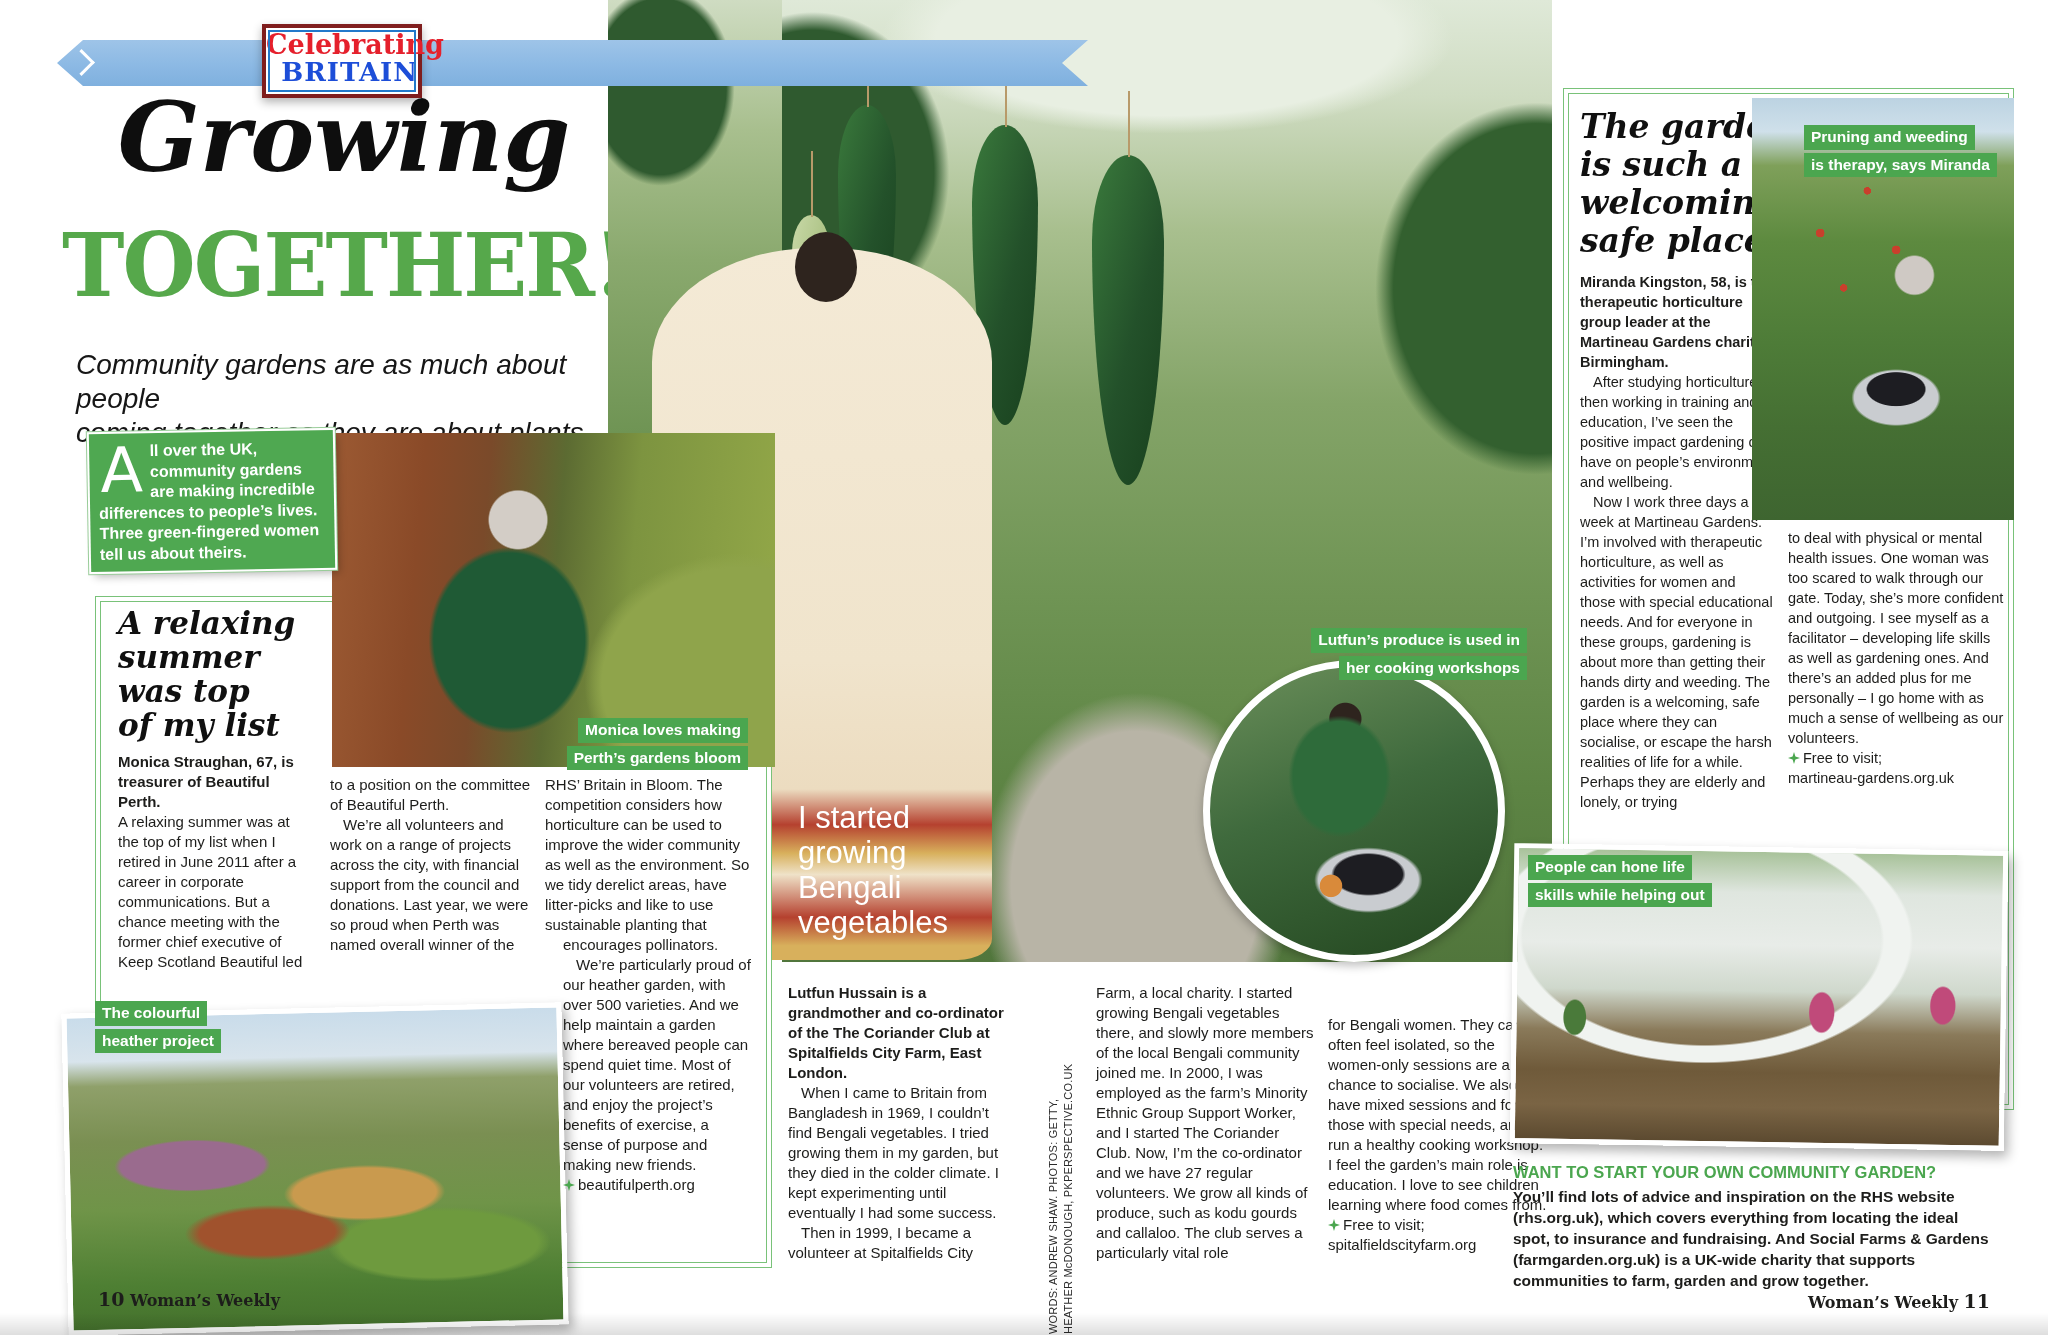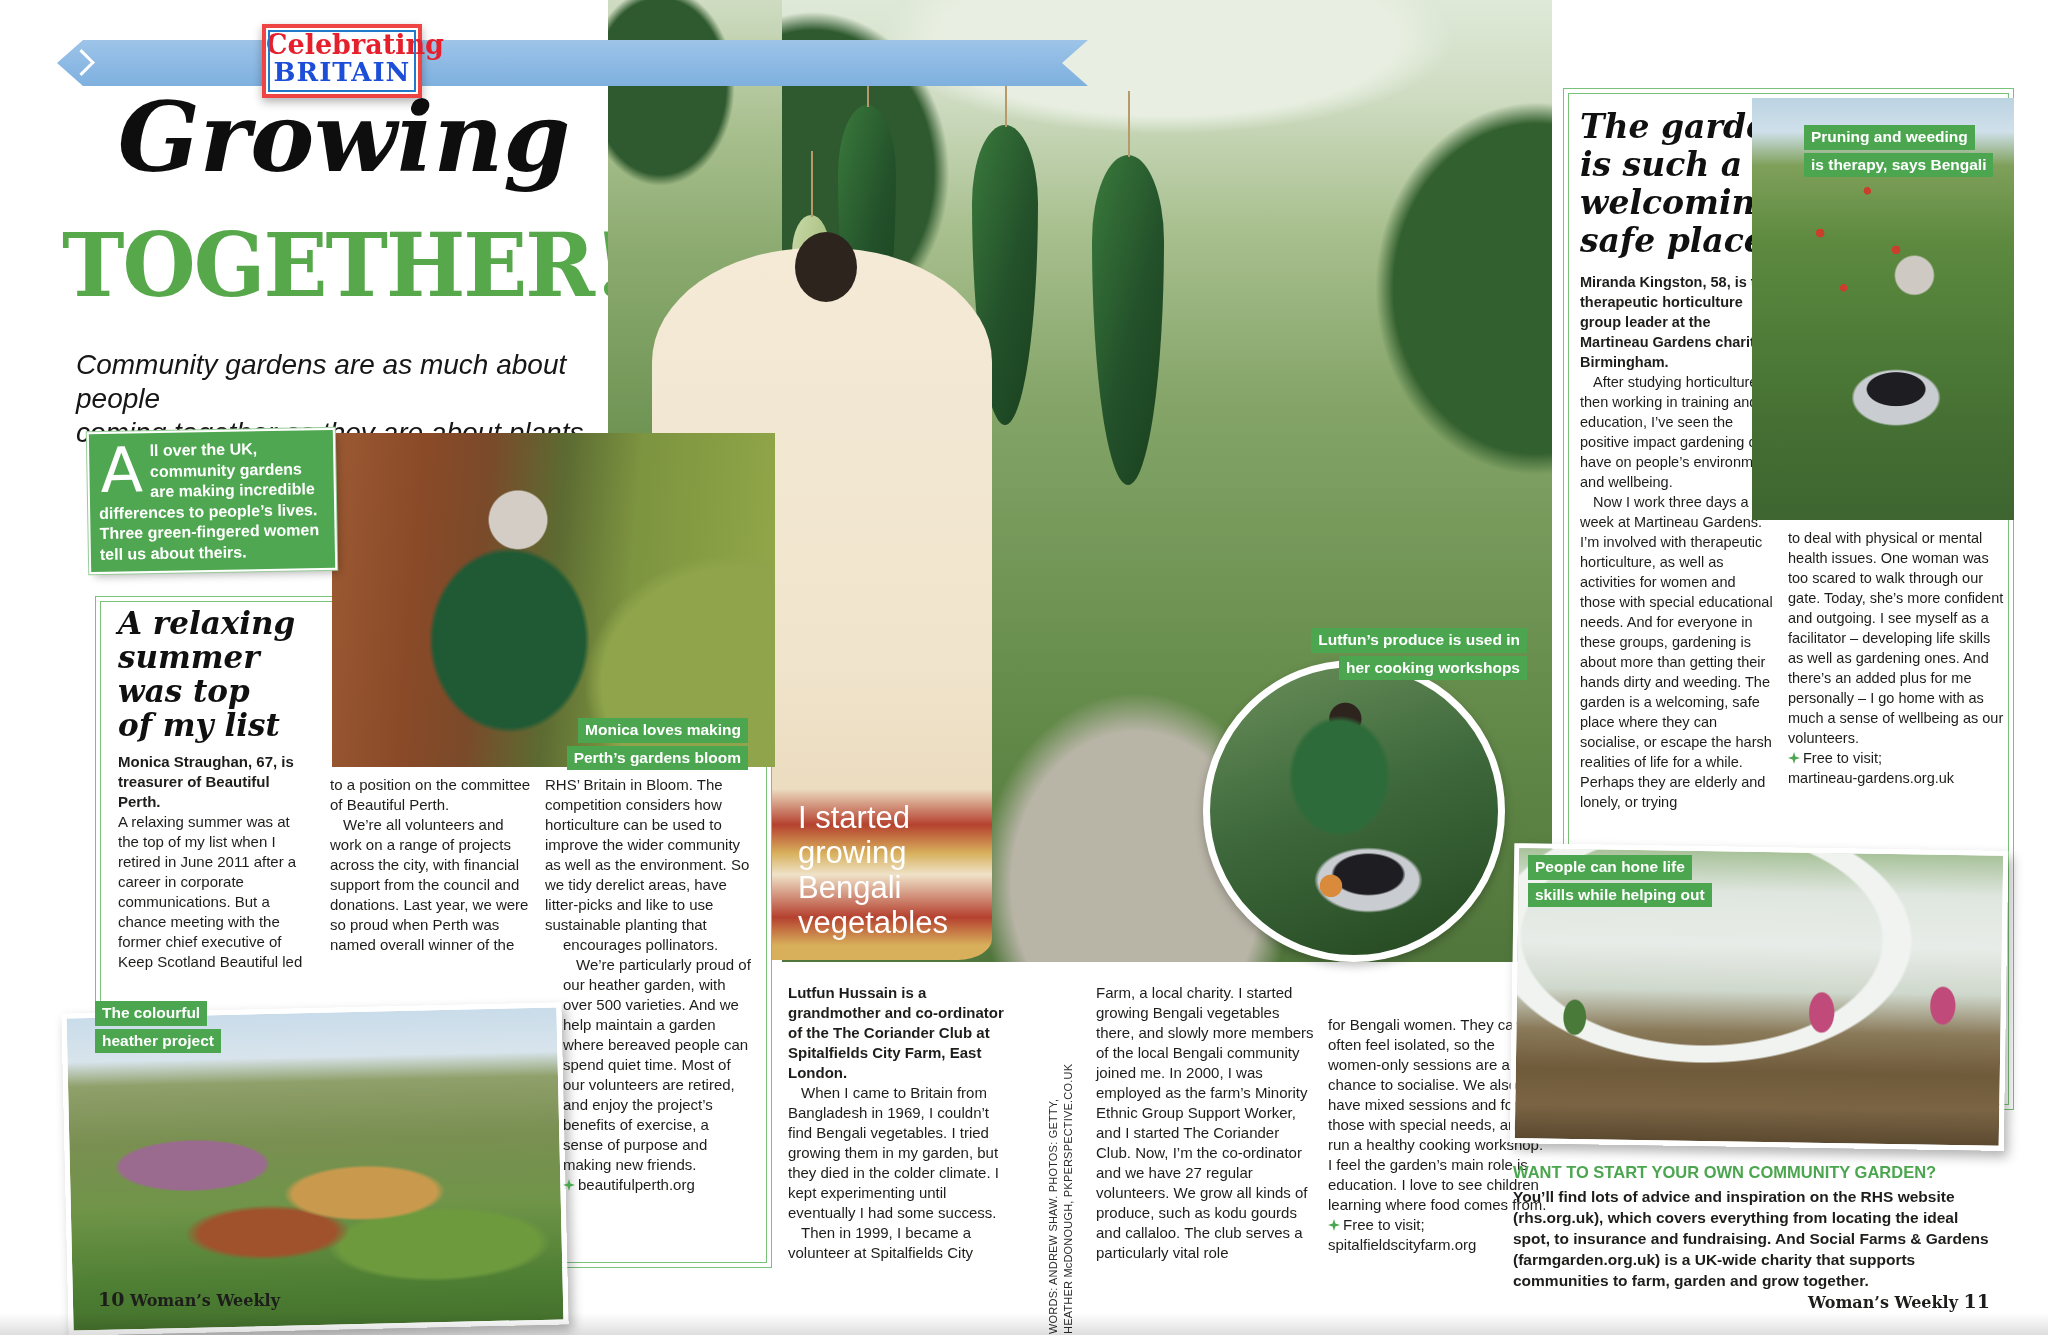--- a/index.html
+++ b/index.html
@@ -8,21 +8,21 @@
   .abs{position:absolute;}
   .preline{white-space:pre-line;}
 
   
   .ribbon{left:57px;top:40px;width:1031px;height:46px;z-index:12;
     background:linear-gradient(to bottom,#9ec4e8 0%,#8cb9e4 55%,#7fb0de 100%);
     clip-path:polygon(26px 0%,100% 0%,calc(100% - 26px) 50%,100% 100%,26px 100%,0% 50%);}
   .chev{position:absolute;left:15px;top:13px;width:16px;height:16px;
     border-top:3px solid #fff;border-right:3px solid #fff;transform:rotate(45deg);}
   .badge{left:262px;top:24px;width:152px;height:66px;z-index:13;background:#fff;
-    border:4px solid #ef4444;box-shadow:0 4px 9px rgba(0,0,0,.3);text-align:center;}
+    border:4px solid #7f1d1d;box-shadow:0 4px 9px rgba(0,0,0,.3);text-align:right;}
   .badge::after{content:"";position:absolute;inset:2px;border:2px solid #2279cb;}
   .badge .l1{display:block;margin-top:3px;font-family:"DejaVu Serif",serif;font-weight:bold;
     font-size:27px;line-height:28px;color:#e5202c;}
   .badge .l2{display:block;font-family:"DejaVu Serif",serif;font-weight:bold;
     font-size:26px;line-height:27px;color:#1d4ed8;letter-spacing:1px;}
   .title-growing{left:70px;top:88px;width:548px;text-align:center;z-index:11;
     font-family:"DejaVu Serif",serif;font-style:italic;font-weight:bold;
     font-size:96px;line-height:1.05;color:#0e0e0e;}
   .title-together{left:62px;top:224px;width:556px;text-align:center;
     font-family:"DejaVu Serif",serif;font-weight:bold;font-size:84px;line-height:1;
@@ -220,21 +220,21 @@
   </div>
 
   <div class="abs green-frame frame-miranda"></div>
   <div class="abs headline hl-miranda preline">The garden
 is such a
 welcoming,
 safe place</div>
   <div class="abs photo photo-miranda"></div>
   <div class="abs caption" style="left:1768px;top:122px;padding-left:36px;">
     <span class="line">Pruning and weeding</span><br>
-    <span class="line">is therapy, says Bengali</span>
+    <span class="line">is therapy, says Miranda</span>
   </div>
   <div class="abs bodycol" style="left:1580px;top:272px;width:195px;font-size:14.5px;">
     <p class="lead">Miranda Kingston, 58, is the therapeutic horticulture group leader at the Martineau Gardens charity, Birmingham.</p>
     <p class="ind">After studying horticulture, then working in training and education, I’ve seen the positive impact gardening can have on people’s environment and wellbeing.</p>
     <p class="ind">Now I work three days a week at Martineau Gardens. I’m involved with therapeutic horticulture, as well as activities for women and those with special educational needs. And for everyone in these groups, gardening is about more than getting their hands dirty and weeding. The garden is a welcoming, safe place where they can socialise, or escape the harsh realities of life for a while. Perhaps they are elderly and lonely, or trying</p>
   </div>
   <div class="abs bodycol" style="left:1788px;top:528px;width:217px;font-size:14.5px;">
     <p>to deal with physical or mental health issues. One woman was too scared to walk through our gate. Today, she’s more confident and outgoing. I see myself as a facilitator – developing life skills as well as gardening ones. And there’s an added plus for me personally – I go home with as much a sense of wellbeing as our volunteers.</p>
     <span class="weblink"><svg class="star" viewBox="0 0 12 12">
           <path d="M6 0 L7.4 4.6 L12 6 L7.4 7.4 L6 12 L4.6 7.4 L0 6 L4.6 4.6 Z" fill="#4ba64f"></path>

